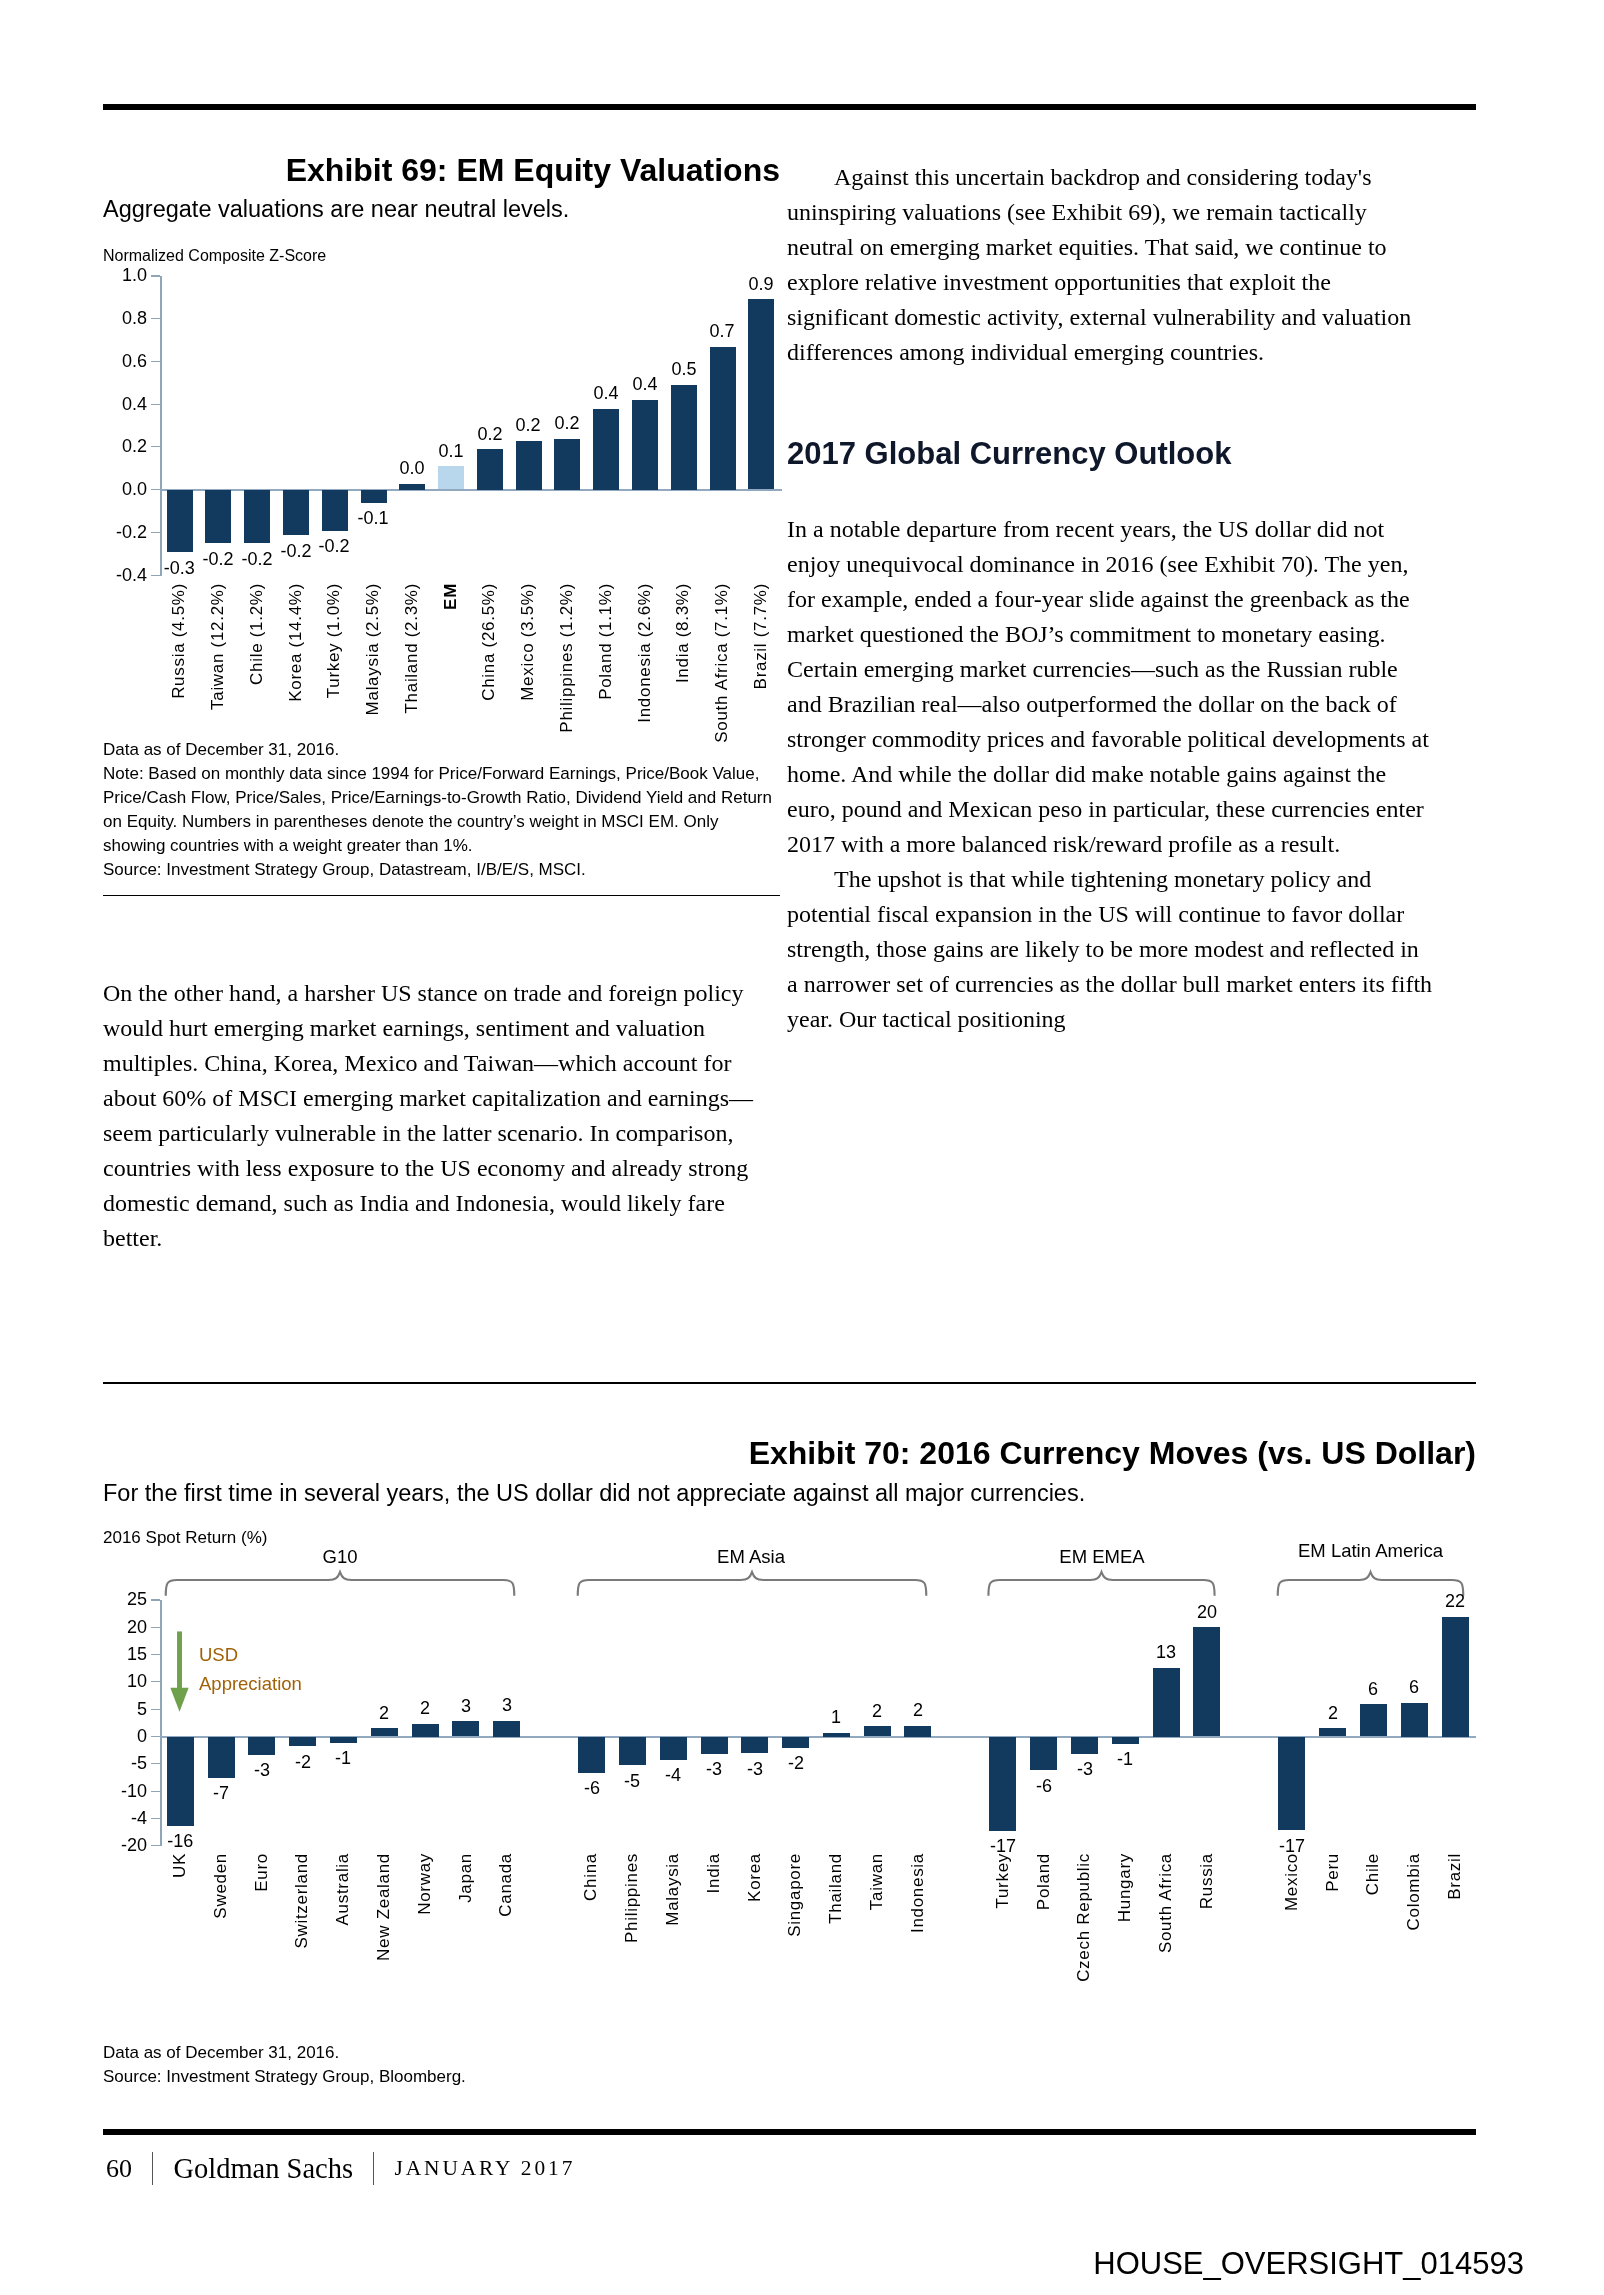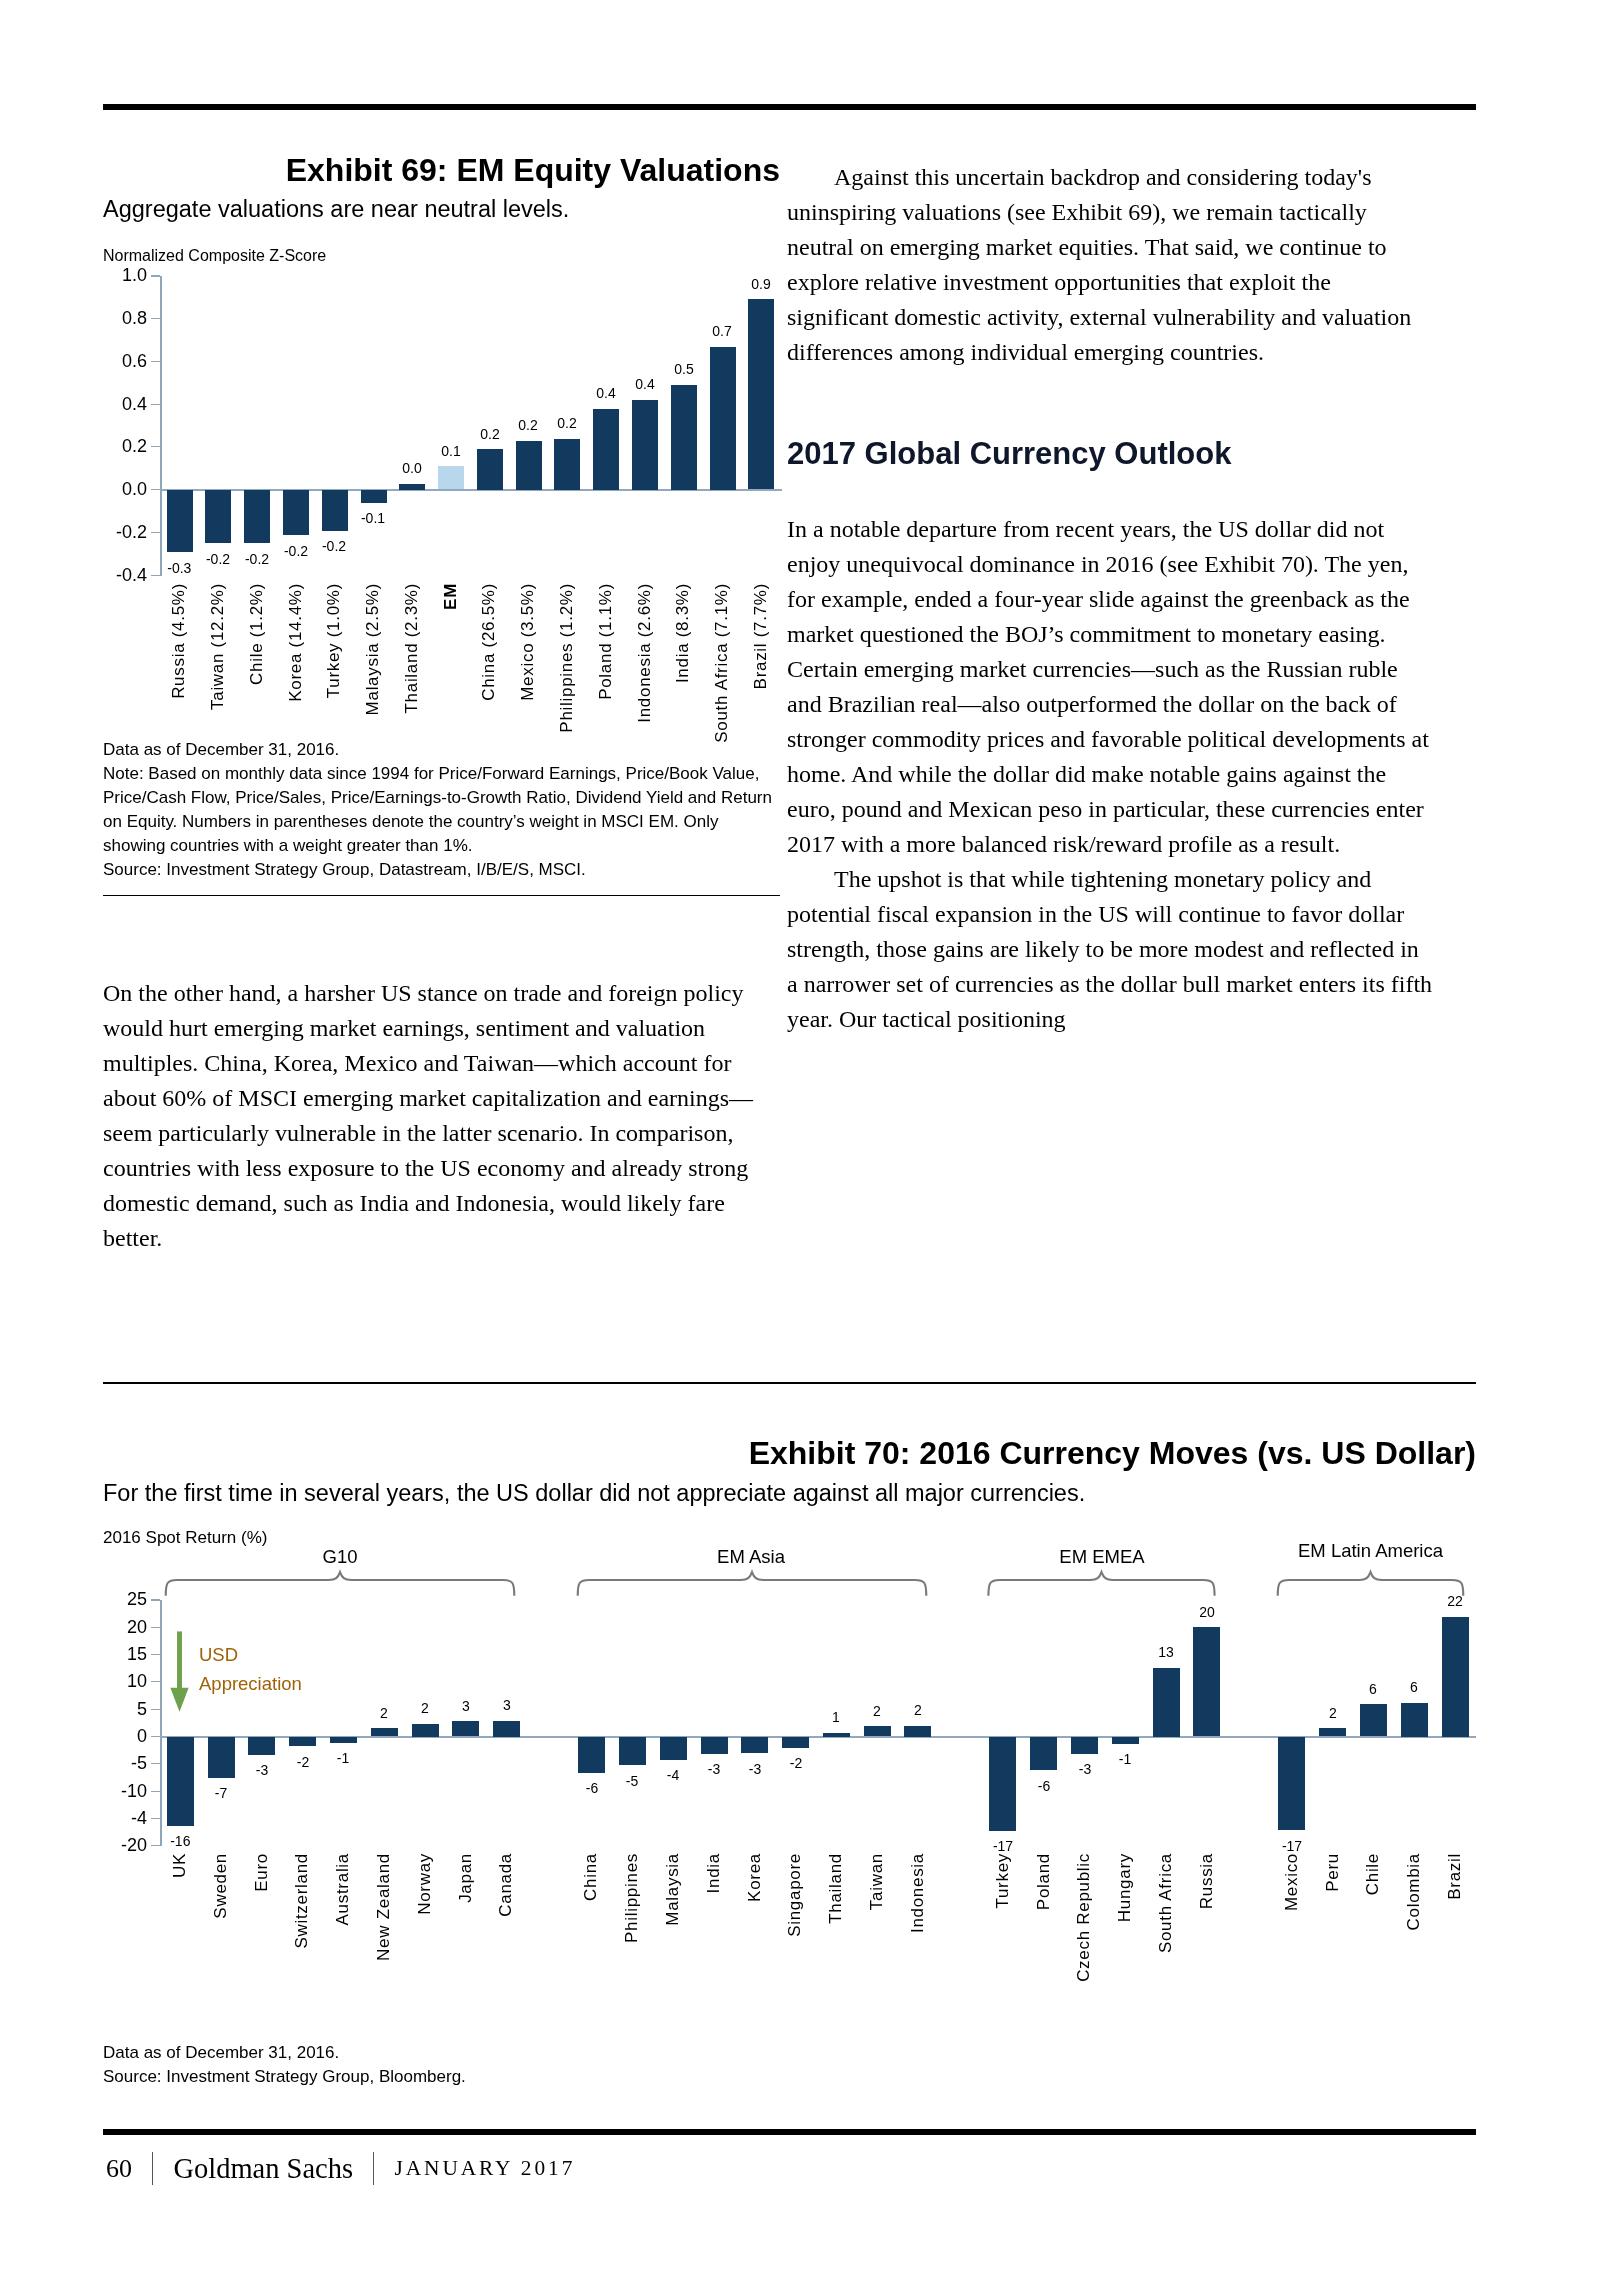--- a/index.html
+++ b/index.html
@@ -38,21 +38,21 @@
   .f-brand{font-family:"Liberation Serif",serif;font-size:28.5px;}
   .f-issue{font-family:"Liberation Serif",serif;font-size:21.4px;letter-spacing:2.9px;}
   .watermark{position:absolute;top:2246px;right:80px;font-family:"Liberation Sans",sans-serif;font-size:31px;}
 
   
   .plot{position:relative;}
   .chdr{position:relative;}
   .bar{position:absolute;}
   .ytick{position:absolute;font-family:"Liberation Sans",sans-serif;font-size:18px;line-height:21.4px;text-align:right;}
   .tickmark{position:absolute;height:1.4px;}
-  .dlab{position:absolute;width:64px;text-align:center;font-family:"Liberation Sans",sans-serif;font-size:14px;line-height:21.4px;}
+  .dlab{position:absolute;width:64px;text-align:center;font-family:"Liberation Sans",sans-serif;font-size:18px;line-height:21.4px;}
   .xlabels{position:relative;}
   .vlab{position:absolute;top:7.1px;writing-mode:vertical-rl;transform:rotate(180deg);font-family:"Liberation Sans",sans-serif;font-size:17px;line-height:18.5px;letter-spacing:0.7px;white-space:nowrap;}
   .vlab.bold{font-weight:bold;}
   .gname{position:absolute;text-align:center;font-family:"Liberation Sans",sans-serif;font-size:18.5px;}
   .usd-text{position:absolute;font-family:"Liberation Sans",sans-serif;font-size:18.5px;line-height:28.5px;}
 </style>
 </head>
 <body>
 
 <div class="page">
@@ -311,15 +311,16 @@
   <div class="rule-bottom"></div>
 
   <div class="footer">
     <span class="f-num">60</span>
     <span class="f-sep"></span>
     <span class="f-brand">Goldman Sachs</span>
     <span class="f-sep"></span>
     <span class="f-issue">JANUARY 2017</span>
   </div>
 
+  <div class="watermark">HOUSE_OVERSIGHT_014593</div>
 
 </div>
 
 
 </body></html>

